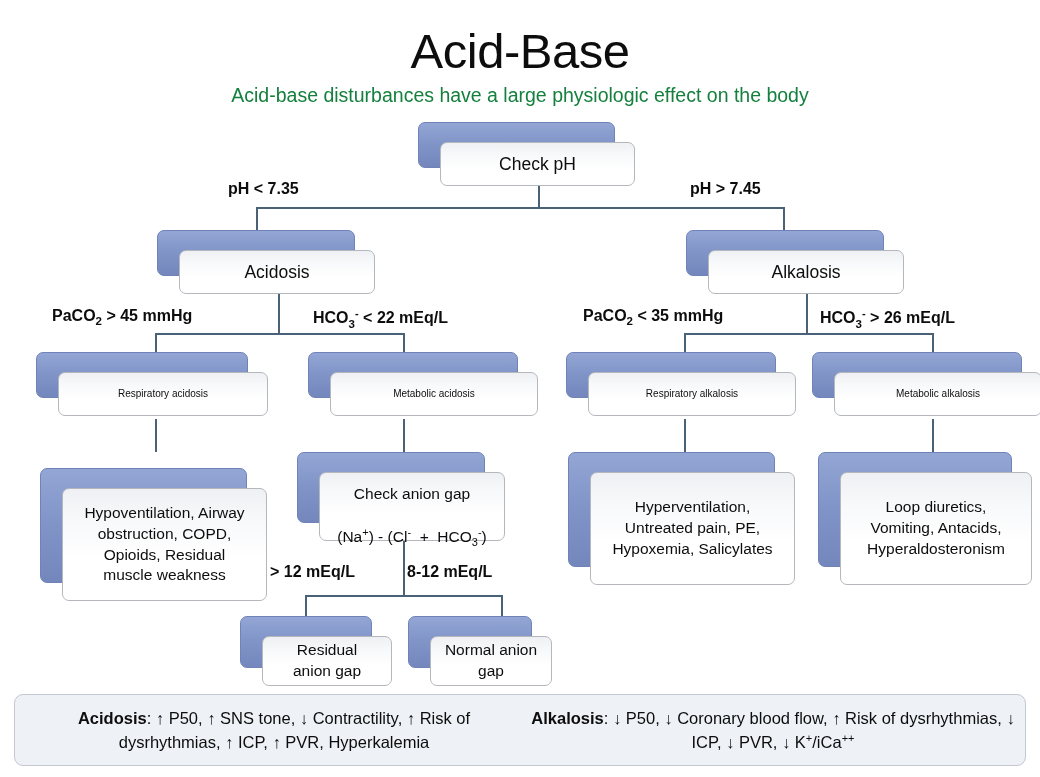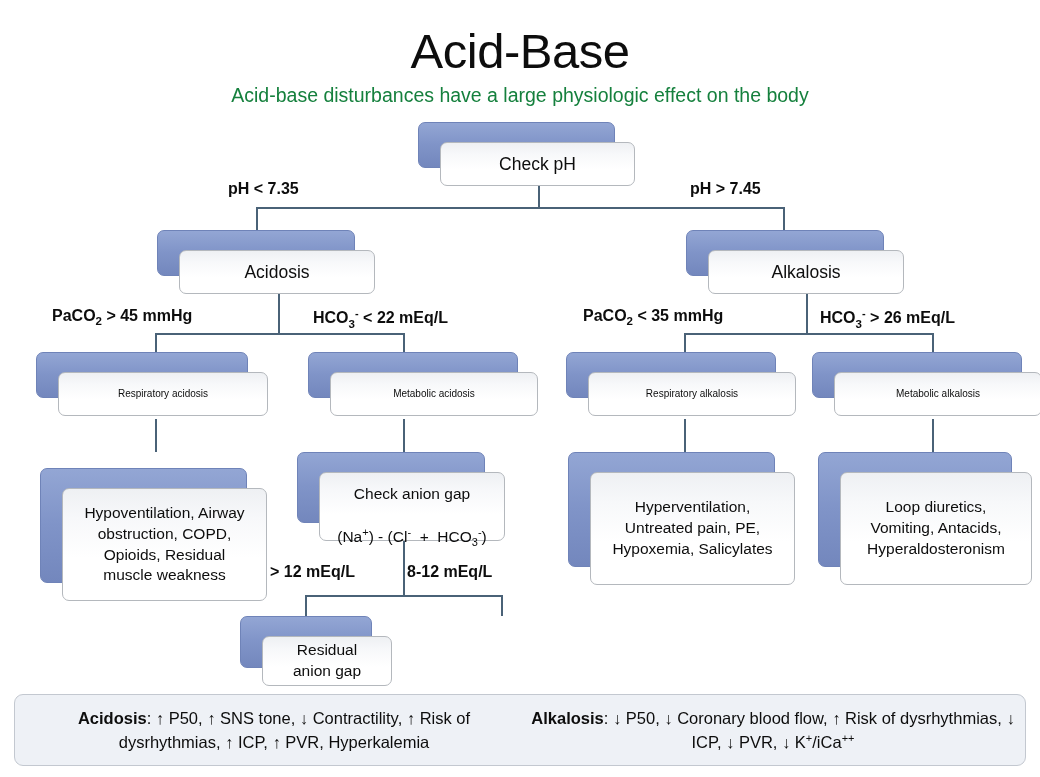--- a/index.html
+++ b/index.html
@@ -214,20 +214,27 @@
   <div class="elabel" style="left:407px;top:563px;">8-12 mEq/L</div>
 
   <div class="node xs" style="left:240px;top:616px;width:130px;height:50px;">
     <div class="shadow"></div>
     <div class="card">
       <span class="txt">Residual
 anion gap</span>
     </div>
   </div>
 
+  <div class="node xs" style="left:408px;top:616px;width:122px;height:50px;">
+    <div class="shadow"></div>
+    <div class="card">
+      <span class="txt">Normal anion
+gap</span>
+    </div>
+  </div>
 
   <div class="summary">
     <div class="col sum-left">
       <div>
         <b>Acidosis</b><span>: ↑ P50, ↑ SNS tone, ↓ Contractility, ↑ Risk of dysrhythmias, ↑ ICP, ↑ PVR, Hyperkalemia</span>
       </div>
     </div>
     <div class="col sum-right">
       <div>
         <b>Alkalosis</b><span>: ↓ P50, ↓ Coronary blood flow, ↑ Risk of dysrhythmias, ↓ ICP, ↓ PVR, ↓ K<sup>+</sup>/iCa<sup>++</sup></span>

